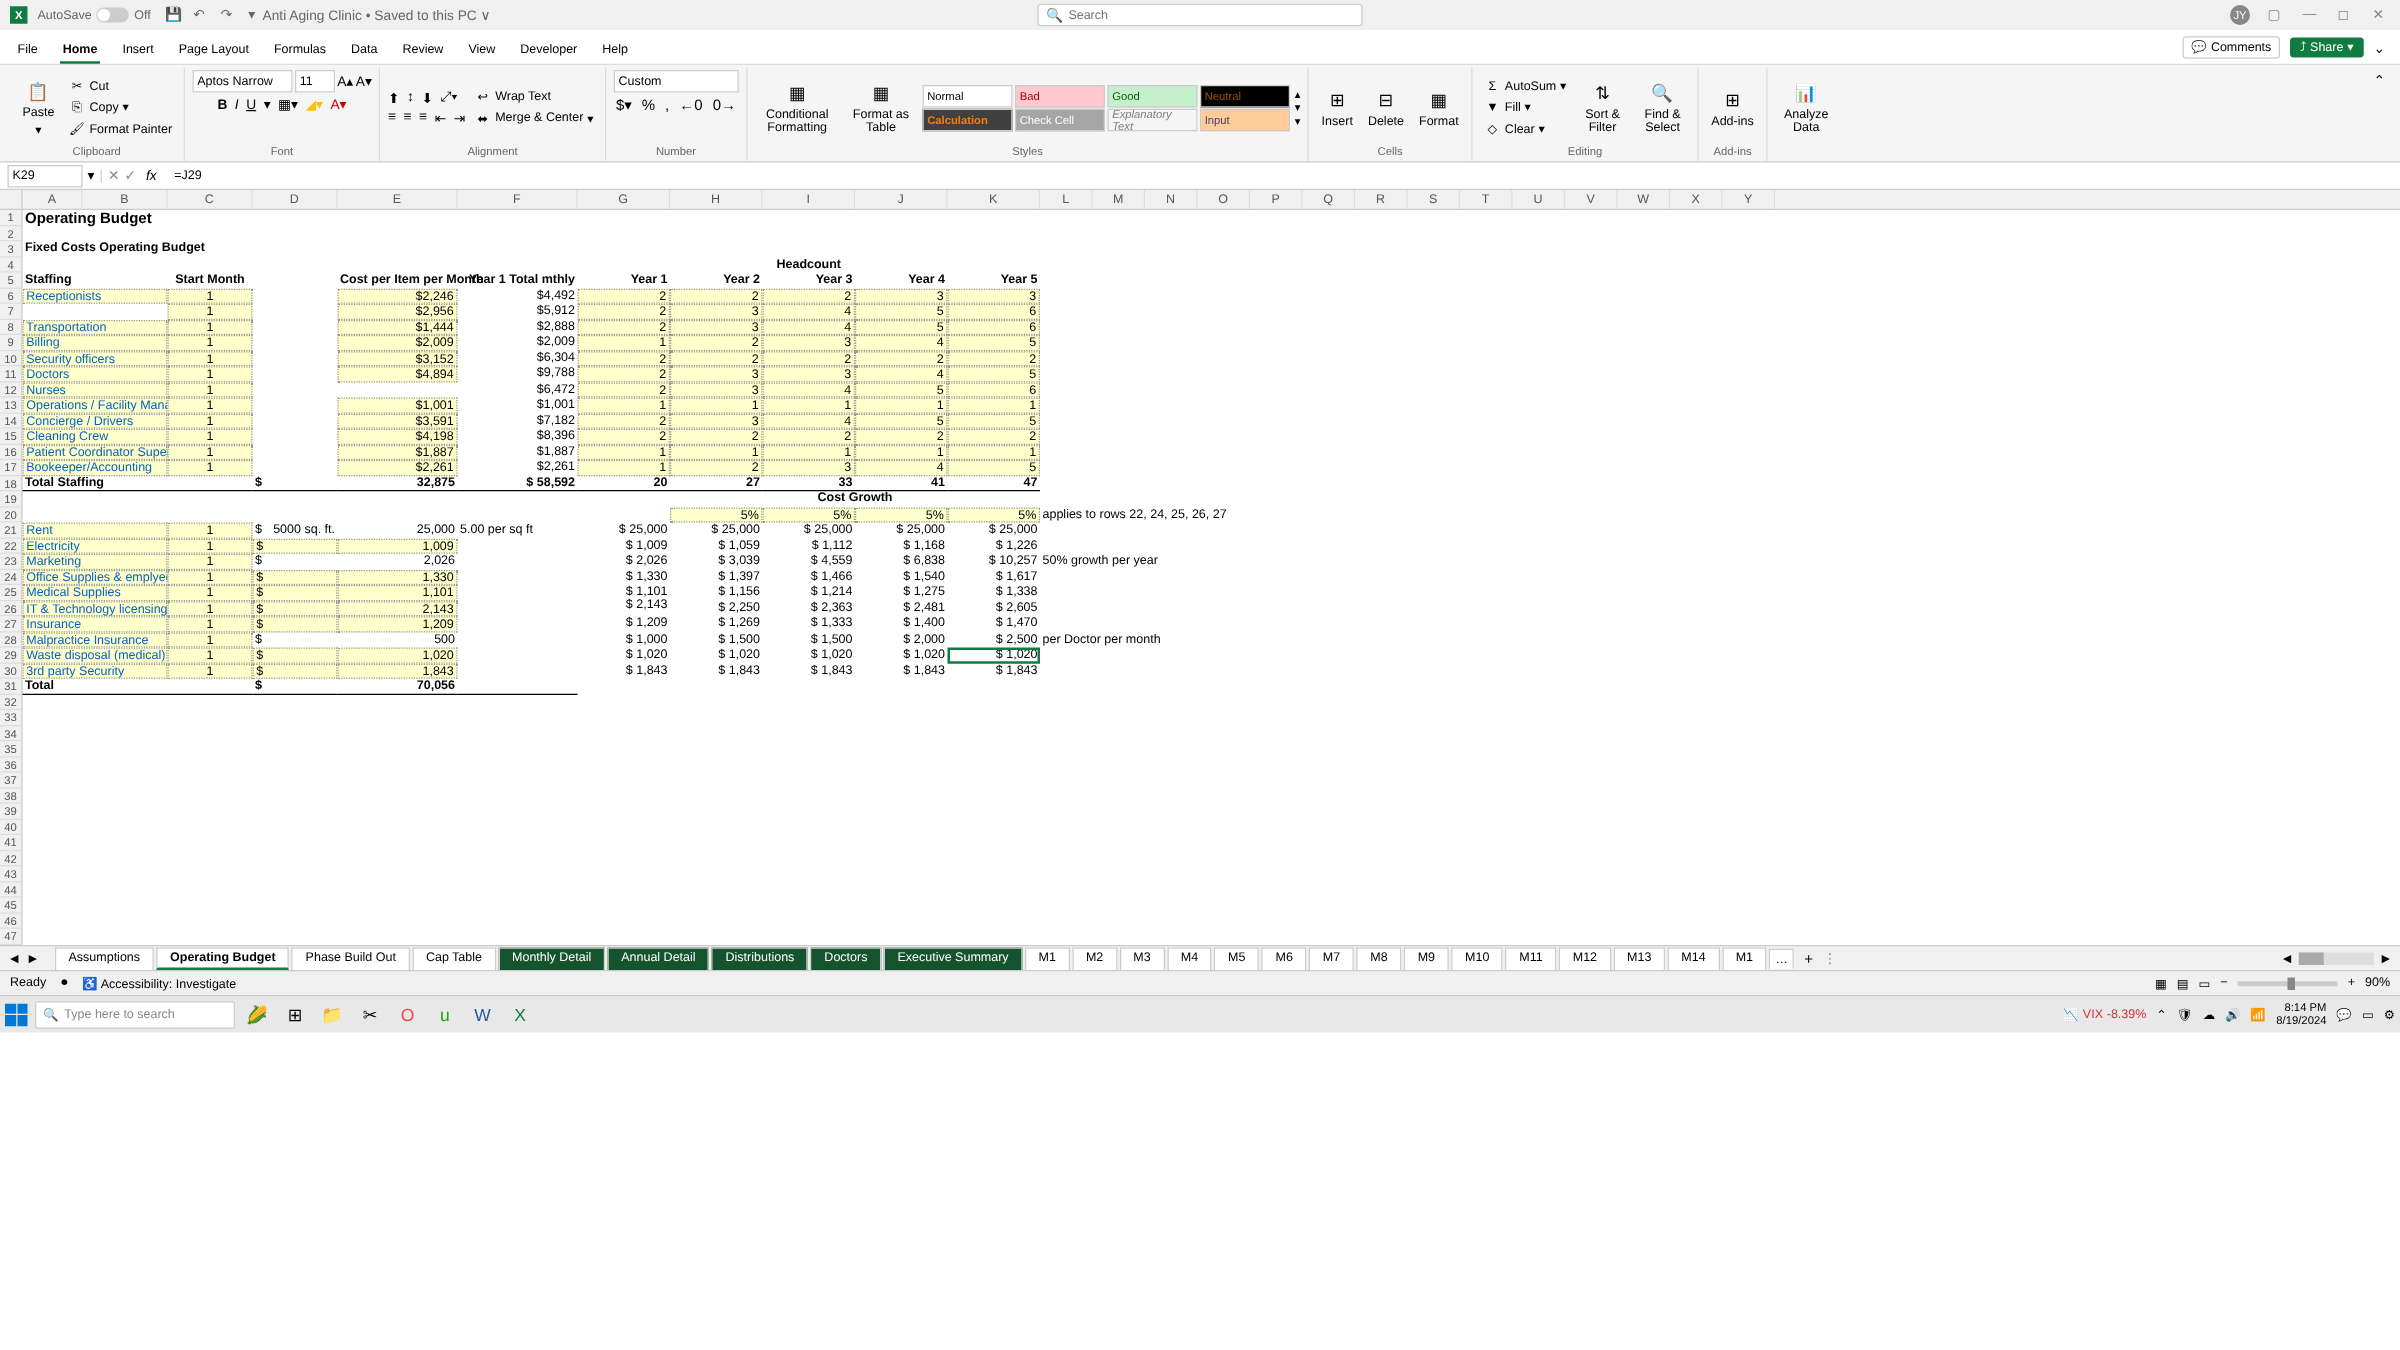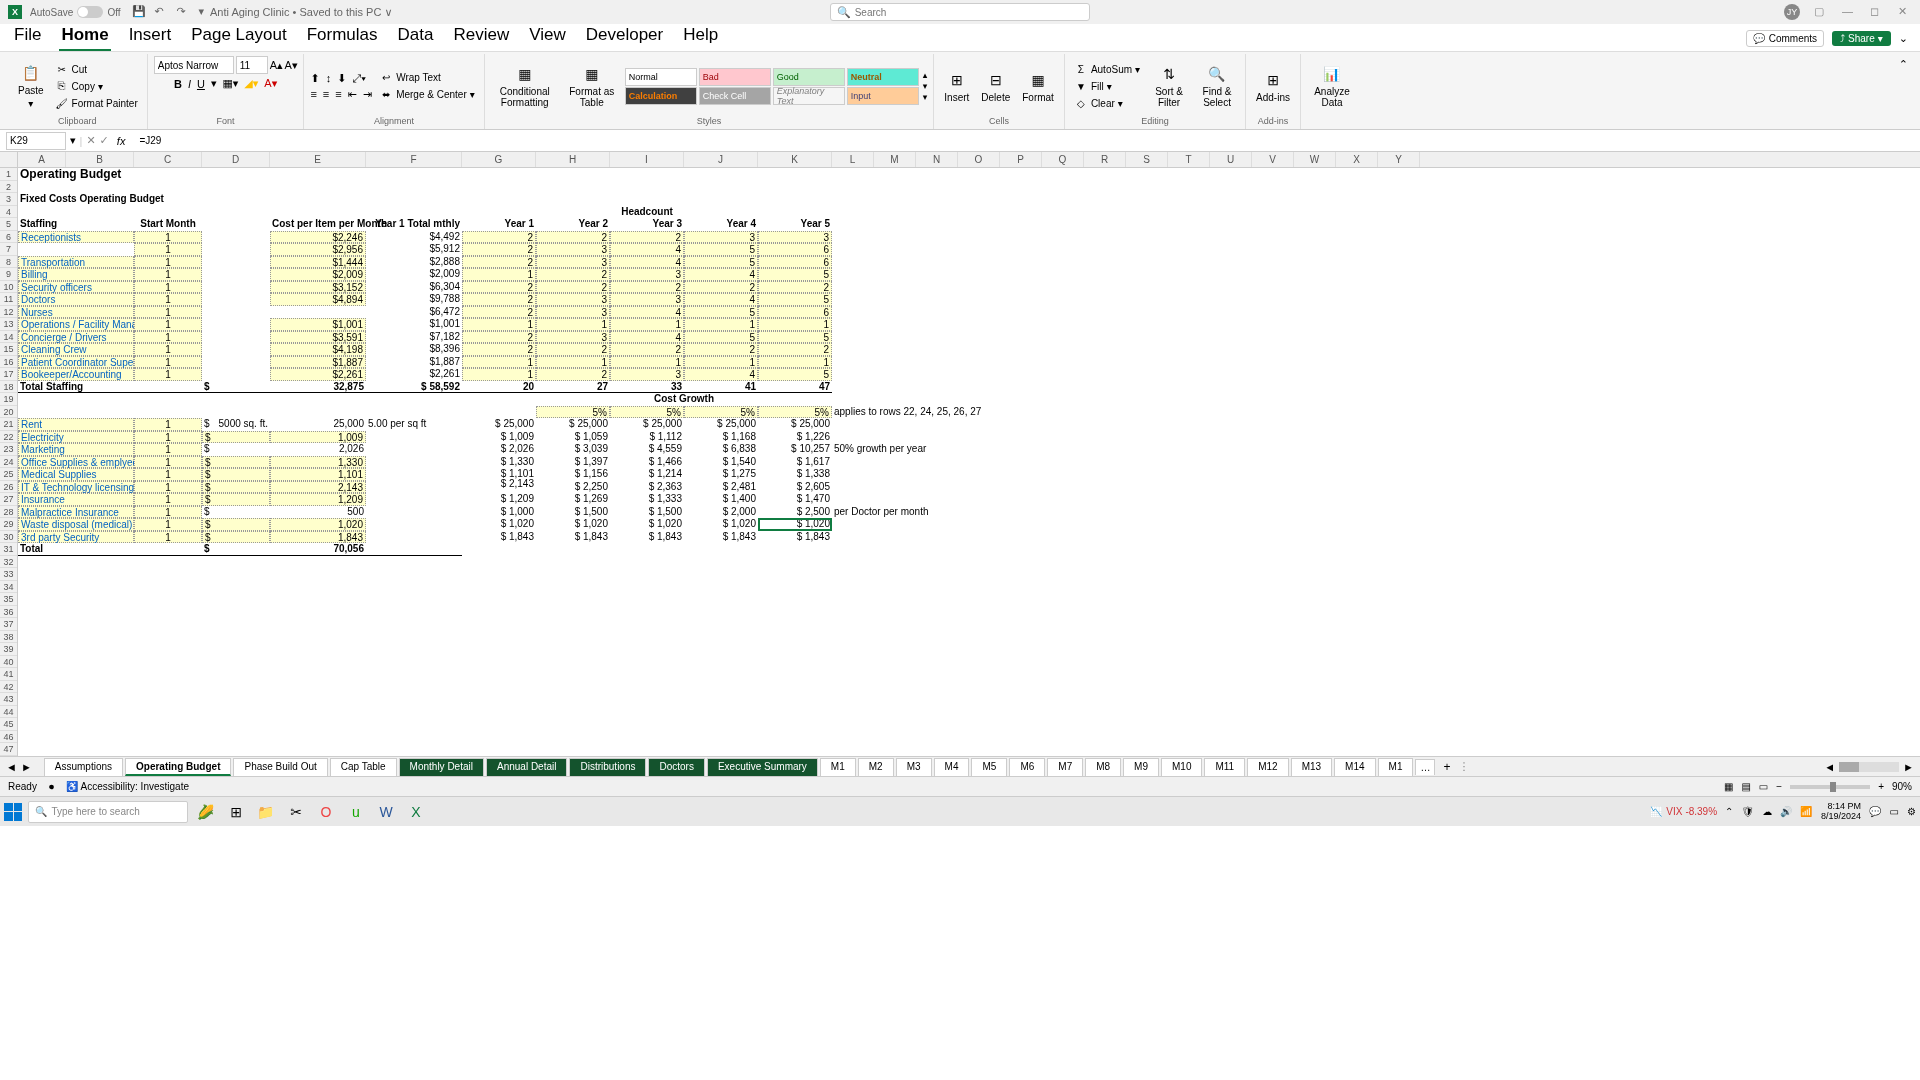--- a/index.html
+++ b/index.html
@@ -15,21 +15,21 @@
 .titlebar .qat-btn { width: 14px; height: 14px; color: #666; }
 .titlebar .doc-title { position: absolute; left: 210px; font-size: 11px; color: #666; }
 .titlebar .search { position: absolute; left: 50%; transform: translateX(-50%); width: 260px; height: 18px; border: 1px solid #ccc; border-radius: 3px; display: flex; align-items: center; padding: 0 6px; gap: 4px; background: #fff; }
 .titlebar .search input { border: none; outline: none; font-size: 10px; flex: 1; }
 .titlebar .right { margin-left: auto; display: flex; gap: 14px; align-items: center; }
 .titlebar .avatar { width: 16px; height: 16px; border-radius: 50%; background: #888; color: #fff; font-size: 9px; display: flex; align-items: center; justify-content: center; }
 .winbtn { width: 14px; height: 14px; color: #888; }
 
 
 .menubar { height: 28px; display: flex; align-items: flex-end; padding: 0 12px; gap: 16px; border-bottom: 1px solid #ddd; }
-.menubar .tab { font-size: 17px; padding: 4px 2px; cursor: pointer; }
+.menubar .tab { font-size: 10px; padding: 4px 2px; cursor: pointer; }
 .menubar .tab.active { border-bottom: 2px solid #107c41; font-weight: 600; }
 .menubar .right { margin-left: auto; display: flex; gap: 8px; align-items: center; padding-bottom: 4px; }
 .menubar .comments-btn { border: 1px solid #ccc; padding: 2px 6px; font-size: 10px; border-radius: 3px; display: flex; align-items: center; gap: 3px; }
 .menubar .share-btn { background: #107c41; color: #fff; padding: 2px 8px; font-size: 10px; border-radius: 3px; display: flex; align-items: center; gap: 3px; }
 
 
 .ribbon { height: 78px; background: #f5f5f5; border-bottom: 1px solid #ccc; display: flex; padding: 2px 8px 0; }
 .rgroup { border-right: 1px solid #ddd; padding: 2px 6px; display: flex; flex-direction: column; justify-content: space-between; }
 .rgroup .label { font-size: 9px; color: #666; text-align: center; padding-bottom: 1px; }
 .rgroup .content { flex: 1; display: flex; align-items: center; gap: 4px; }
@@ -39,21 +39,21 @@
 .rbtn-sm .ico { width: 14px; height: 14px; display: flex; align-items: center; justify-content: center; }
 .vstack { display: flex; flex-direction: column; gap: 1px; }
 .hstack { display: flex; gap: 2px; align-items: center; }
 .font-sel { width: 80px; height: 18px; border: 1px solid #ccc; font-size: 10px; padding: 0 3px; background: #fff; }
 .size-sel { width: 32px; height: 18px; border: 1px solid #ccc; font-size: 10px; padding: 0 3px; background: #fff; }
 .fmt-sel { width: 100px; height: 18px; border: 1px solid #ccc; font-size: 10px; padding: 0 3px; background: #fff; }
 .style-cell { width: 72px; height: 18px; border: 1px solid #ccc; font-size: 9px; padding: 1px 3px; display: flex; align-items: center; }
 .style-cell.normal { background: #fff; }
 .style-cell.bad { background: #ffc7ce; color: #9c0006; }
 .style-cell.good { background: #c6efce; color: #006100; }
-.style-cell.neutral { background: #5eead4; color: #9c5700; font-weight: bold; }
+.style-cell.neutral { background: #000000; color: #9c5700; }
 .style-cell.calc { background: #404040; color: #fa7d00; font-weight: bold; }
 .style-cell.check { background: #a5a5a5; color: #fff; }
 .style-cell.explan { font-style: italic; color: #7f7f7f; }
 .style-cell.input { background: #ffcc99; color: #3f3f76; }
 
 
 .fbar { height: 22px; border-bottom: 1px solid #ccc; display: flex; align-items: center; padding: 0 6px; gap: 4px; }
 .fbar .namebox { width: 60px; height: 18px; border: 1px solid #ccc; font-size: 10px; padding: 0 3px; }
 .fbar .fx { font-style: italic; font-size: 11px; margin: 0 4px; }
 .fbar .formula { flex: 1; font-size: 10px; padding: 0 6px; }
@@ -207,20 +207,33 @@
       </div>
       <div class="vstack">
         <div class="rbtn-sm">
             <span class="ico">↩</span>
             <span>Wrap Text</span>
           </div>
         <div class="rbtn-sm"><span class="ico">⬌</span><span>Merge &amp; Center</span> ▾</div>
       </div>
     </div>
     <div class="label">Alignment</div>
+  </div>
+  <div class="rgroup">
+    <div class="content vstack" style="gap:3px;">
+      <input class="fmt-sel" value="Custom" style="">
+      <div class="hstack" style="gap:8px;font-size:12px;">
+        <span>$▾</span>
+        <span>%</span>
+        <span>,</span>
+        <span>←0</span>
+        <span>0→</span>
+      </div>
+    </div>
+    <div class="label">Number</div>
   </div>
   <div class="rgroup">
     <div class="content">
       <div class="rbtn">
           <div class="ico">▦</div>
           <span style="text-align:center;width:60px;">Conditional Formatting</span>
         </div>
       <div class="rbtn">
           <div class="ico">▦</div>
           <span style="text-align:center;width:50px;">Format as Table</span>

